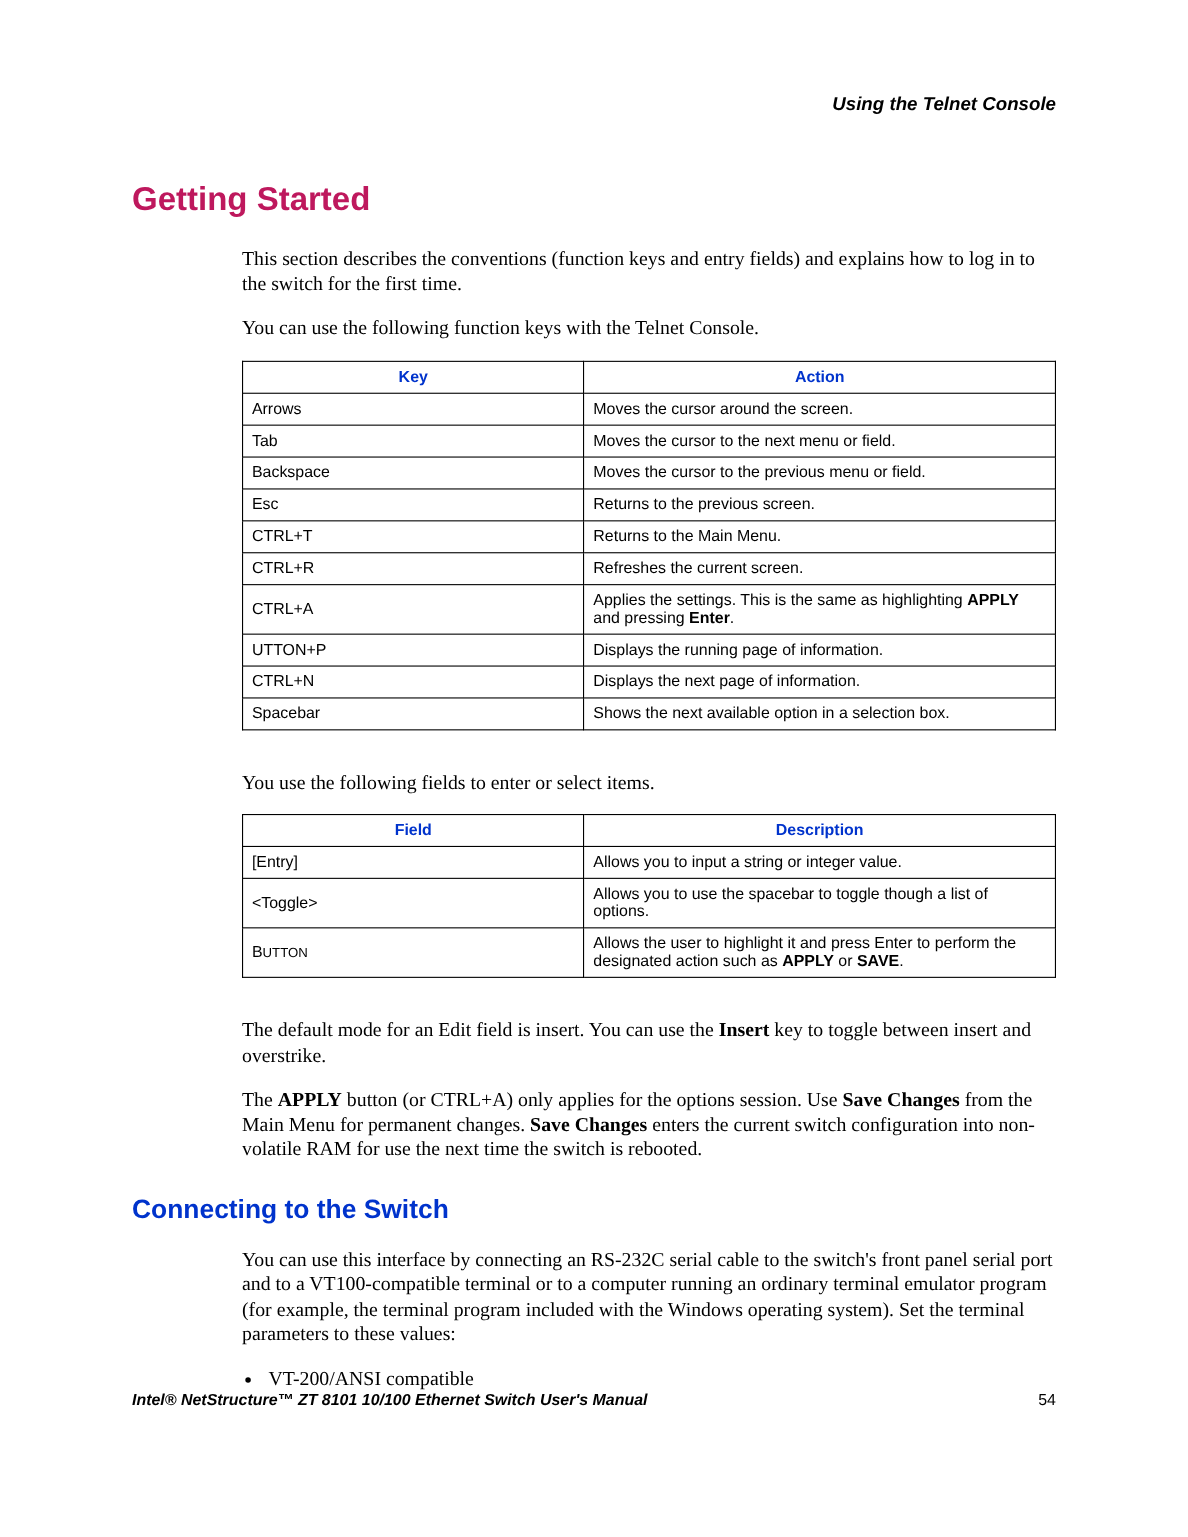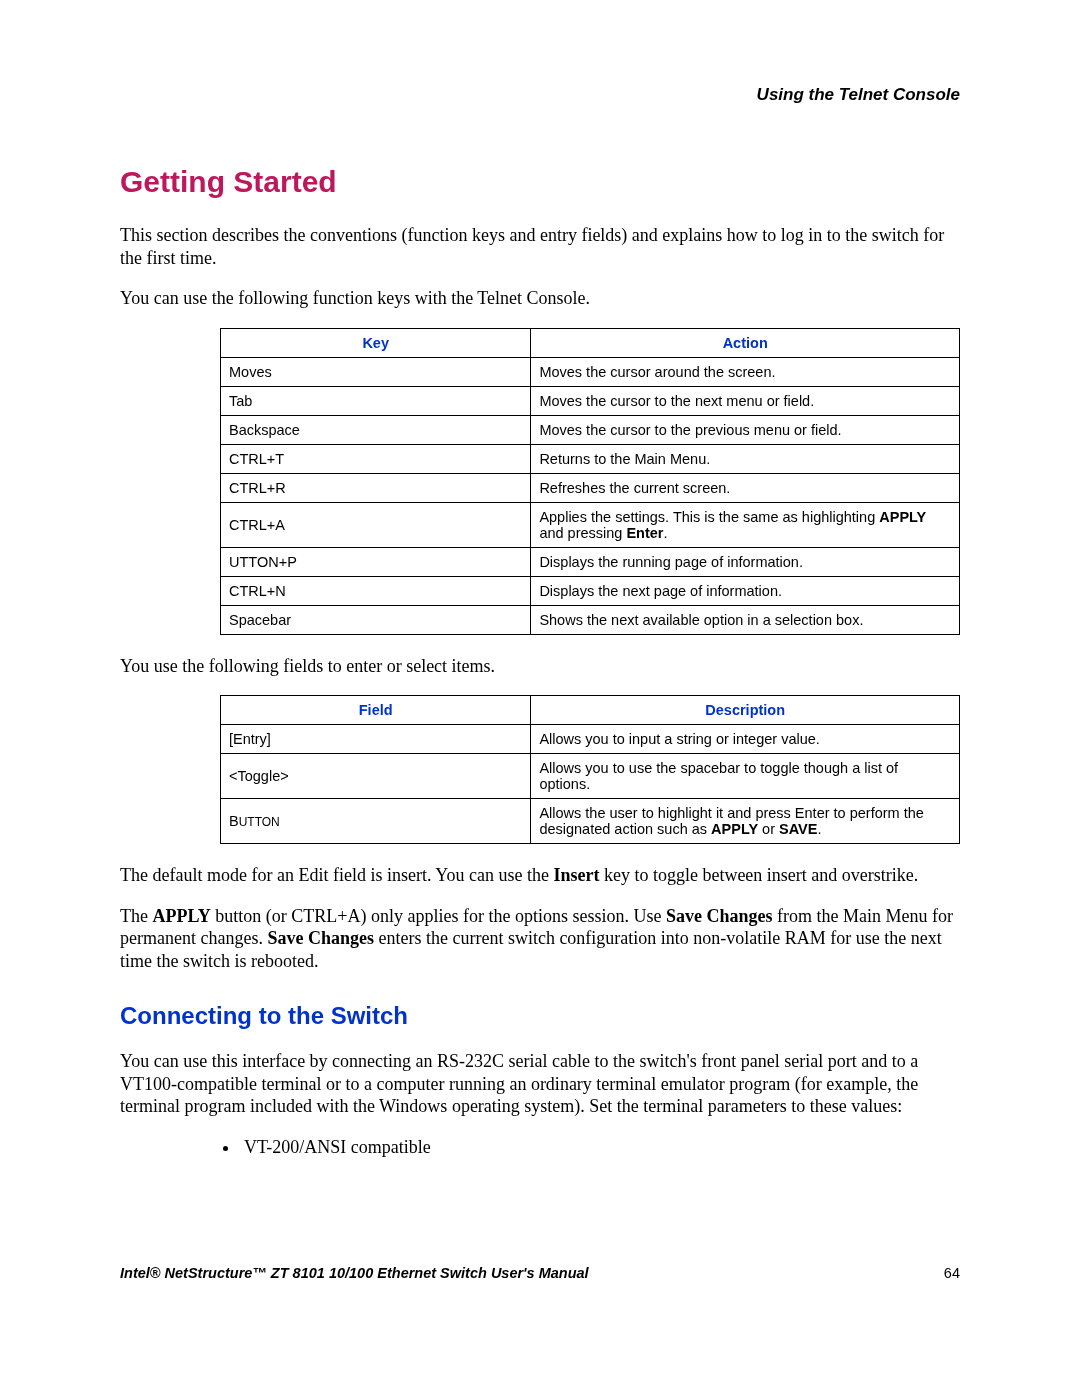--- a/index.html
+++ b/index.html
@@ -37,27 +37,28 @@
     font-weight: bold;
     font-size: 24px;
     margin: 30px 0 20px 0;
   }
   .bodytext {
     font-size: 18px;
     line-height: 1.25;
     margin: 0 0 18px 0;
   }
   .indented {
+    margin-left: 100px;
   }
   table.keytable {
     border-collapse: collapse;
     width: 100%;
     font-family: Arial, Helvetica, sans-serif;
     font-size: 14.5px;
-    margin-bottom: 20px;
+    margin-bottom: 36px;
   }
   table.keytable th {
     border: 1px solid #000;
     font-weight: bold;
     color: #0033cc;
     text-align: center;
     padding: 6px 8px;
   }
   table.keytable td {
     border: 1px solid #000;
@@ -112,30 +113,34 @@
   <p class="bodytext indented">You can use the following function keys with the Telnet Console.</p>
 
   <div class="tabwrap">
   <table class="keytable">
     <tbody>
           <tr>
       <th>Key</th>
       <th>Action</th>
     </tr>
     <tr>
-      <td class="keycol">Moves</td>
+      <td class="keycol">Arrows</td>
       <td>Moves the cursor around the screen.</td>
     </tr>
     <tr>
       <td class="keycol">Tab</td>
       <td>Moves the cursor to the next menu or field.</td>
     </tr>
     <tr>
       <td class="keycol">Backspace</td>
       <td>Moves the cursor to the previous menu or field.</td>
+    </tr>
+    <tr>
+      <td class="keycol">Esc</td>
+      <td>Returns to the previous screen.</td>
     </tr>
     <tr>
       <td class="keycol">CTRL+T</td>
       <td>Returns to the Main Menu.</td>
     </tr>
     <tr>
       <td class="keycol">CTRL+R</td>
       <td>Refreshes the current screen.</td>
     </tr>
     <tr>
@@ -200,16 +205,16 @@
   <h2 class="subsection">Connecting to the Switch</h2>
 
   <p class="bodytext indented">You can use this interface by connecting an RS-232C serial cable to the switch's front panel serial port and to a VT100-compatible terminal or to a computer running an ordinary terminal emulator program (for example, the terminal program included with the Windows operating system). Set the terminal parameters to these values:</p>
 
   <ul class="bullets">
     <li>VT-200/ANSI compatible</li>
   </ul>
 
   <div class="footer">
     <span>Intel® NetStructure™  ZT 8101 10/100 Ethernet Switch User's Manual</span>
-    <span class="pagenum">64</span>
+    <span class="pagenum">54</span>
   </div>
 
 </div>
 
 </body></html>

